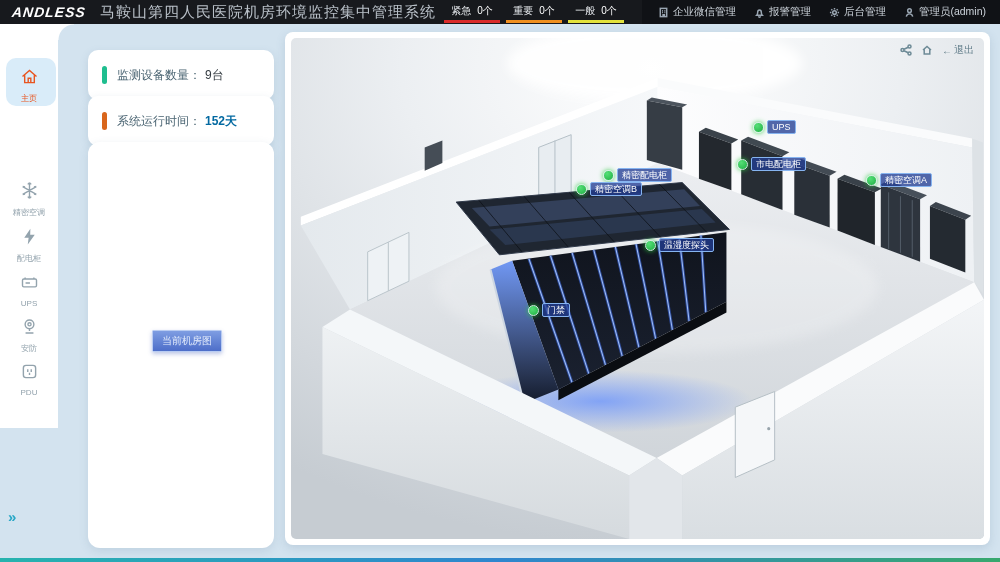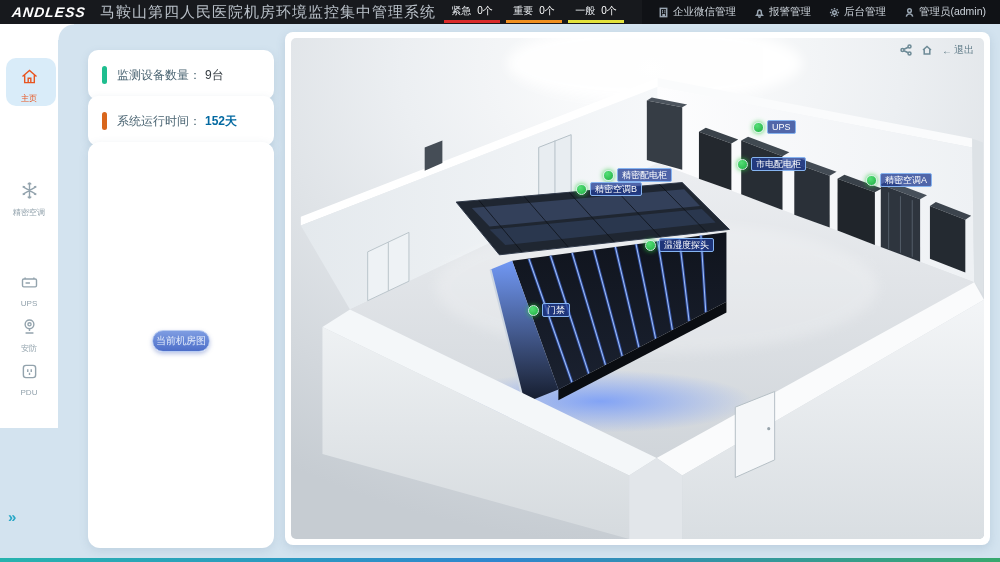--- a/index.html
+++ b/index.html
@@ -51,23 +51,23 @@
   .card { position:absolute; left:88px; width:186px; height:50px; background:#fff;
     border-radius:10px; box-shadow:0 3px 8px rgba(90,120,150,.18);
     display:flex; align-items:center; padding-left:14px; font-size:12px; color:#4a6472; }
   .card .tick { width:5px; height:18px; border-radius:3px; margin-right:10px; }
   .card1 { top:50px; } .card1 .tick { background:#1fbe8f; }
   .card2 { top:96px; } .card2 .tick { background:#d9661c; }
   .card .val { margin-left:4px; color:#333a40; }
   .card2 .val { color:#0369a1; font-weight:bold; }
   .big-panel { position:absolute; left:88px; top:142px; width:186px; height:406px;
     background:#fff; border-radius:12px; box-shadow:0 3px 10px rgba(90,120,150,.16); }
-  .floor-btn { position:absolute; left:64px; top:188px; padding:3px 3px;
+  .floor-btn { position:absolute; left:64px; top:188px; padding:3px 9px;
     background:linear-gradient(#7e9de2,#4d6ec9); color:#e3ebfb; font-size:10px;
-    border:1px solid #b9ccf2; border-radius:11px; cursor:pointer;
+    border:1px solid #b9ccf2; border-radius:1px; cursor:pointer;
     box-shadow:0 2px 4px rgba(60,90,180,.35); white-space:nowrap; }
 
   
   .scene-panel { position:absolute; left:285px; top:32px; width:705px; height:513px;
     background:#fff; border-radius:8px; box-shadow:0 3px 10px rgba(90,120,150,.2);
     padding:6px; }
   .scene { position:relative; width:693px; height:501px; border-radius:5px;
     overflow:hidden; }
   .scene svg.room { position:absolute; left:0; top:0; width:100%; height:100%; }
   .scene-toolbar { position:absolute; right:10px; top:5px; display:flex; gap:9px;
@@ -149,20 +149,26 @@
           <path d="M4 12L12 5l8 7M6.5 10.5V19h11v-8.5M10.5 19v-5h3v5"></path>
         </svg>
       <span class="lbl">主页</span>
     </div>
     <div class="side-item" style="top:156px;">
       <svg viewBox="0 0 24 24">
           <path d="M12 3v18M4.2 7.5l15.6 9M4.2 16.5l15.6-9M12 3l-2 2M12 3l2 2M12 21l-2-2M12 21l2-2M4.2 7.5l2.7.5M19.8 16.5l-2.7-.5M4.2 16.5l2.7-.5M19.8 7.5l-2.7.5"></path>
         </svg>
       <span class="lbl">精密空调</span>
     </div>
+    <div class="side-item" style="top:202px;">
+      <svg viewBox="0 0 24 24">
+          <polygon points="13,3 6,13.5 11,13.5 10,21 18,10 12.8,10" fill="currentColor" stroke="none"></polygon>
+        </svg>
+      <span class="lbl">配电柜</span>
+    </div>
     <div class="side-item" style="top:248px;">
       <svg viewBox="0 0 24 24">
           <rect x="4" y="8" width="16" height="9" rx="1.5"></rect>
           <path d="M7 8V6.2M17 8V6.2M7.5 12.5h5"></path>
         </svg>
       <span class="lbl">UPS</span>
     </div>
     <div class="side-item" style="top:292px;">
       <svg viewBox="0 0 24 24">
           <circle cx="12" cy="9.5" r="5"></circle>

